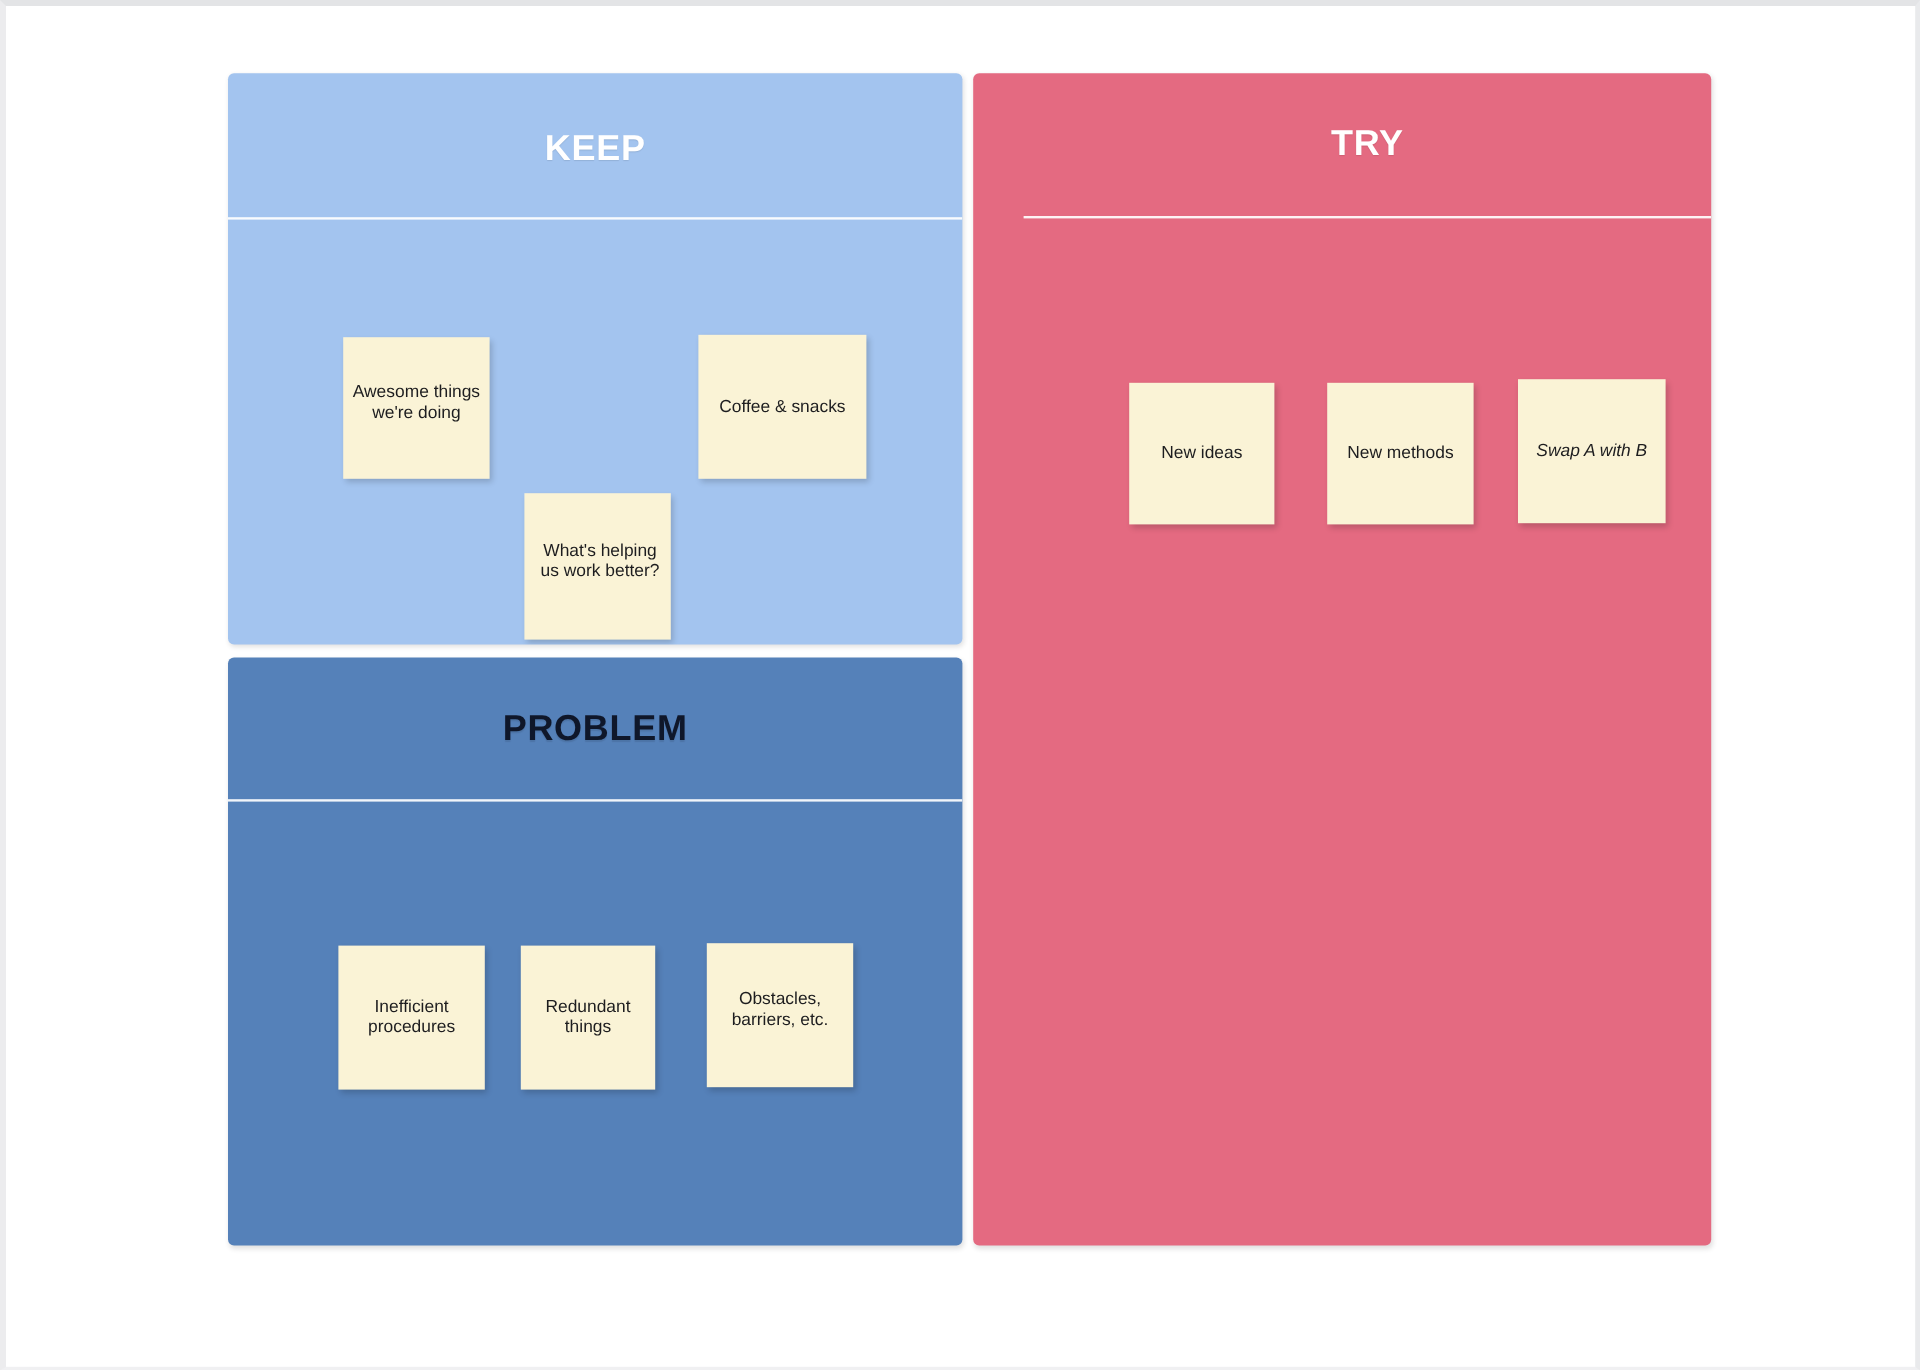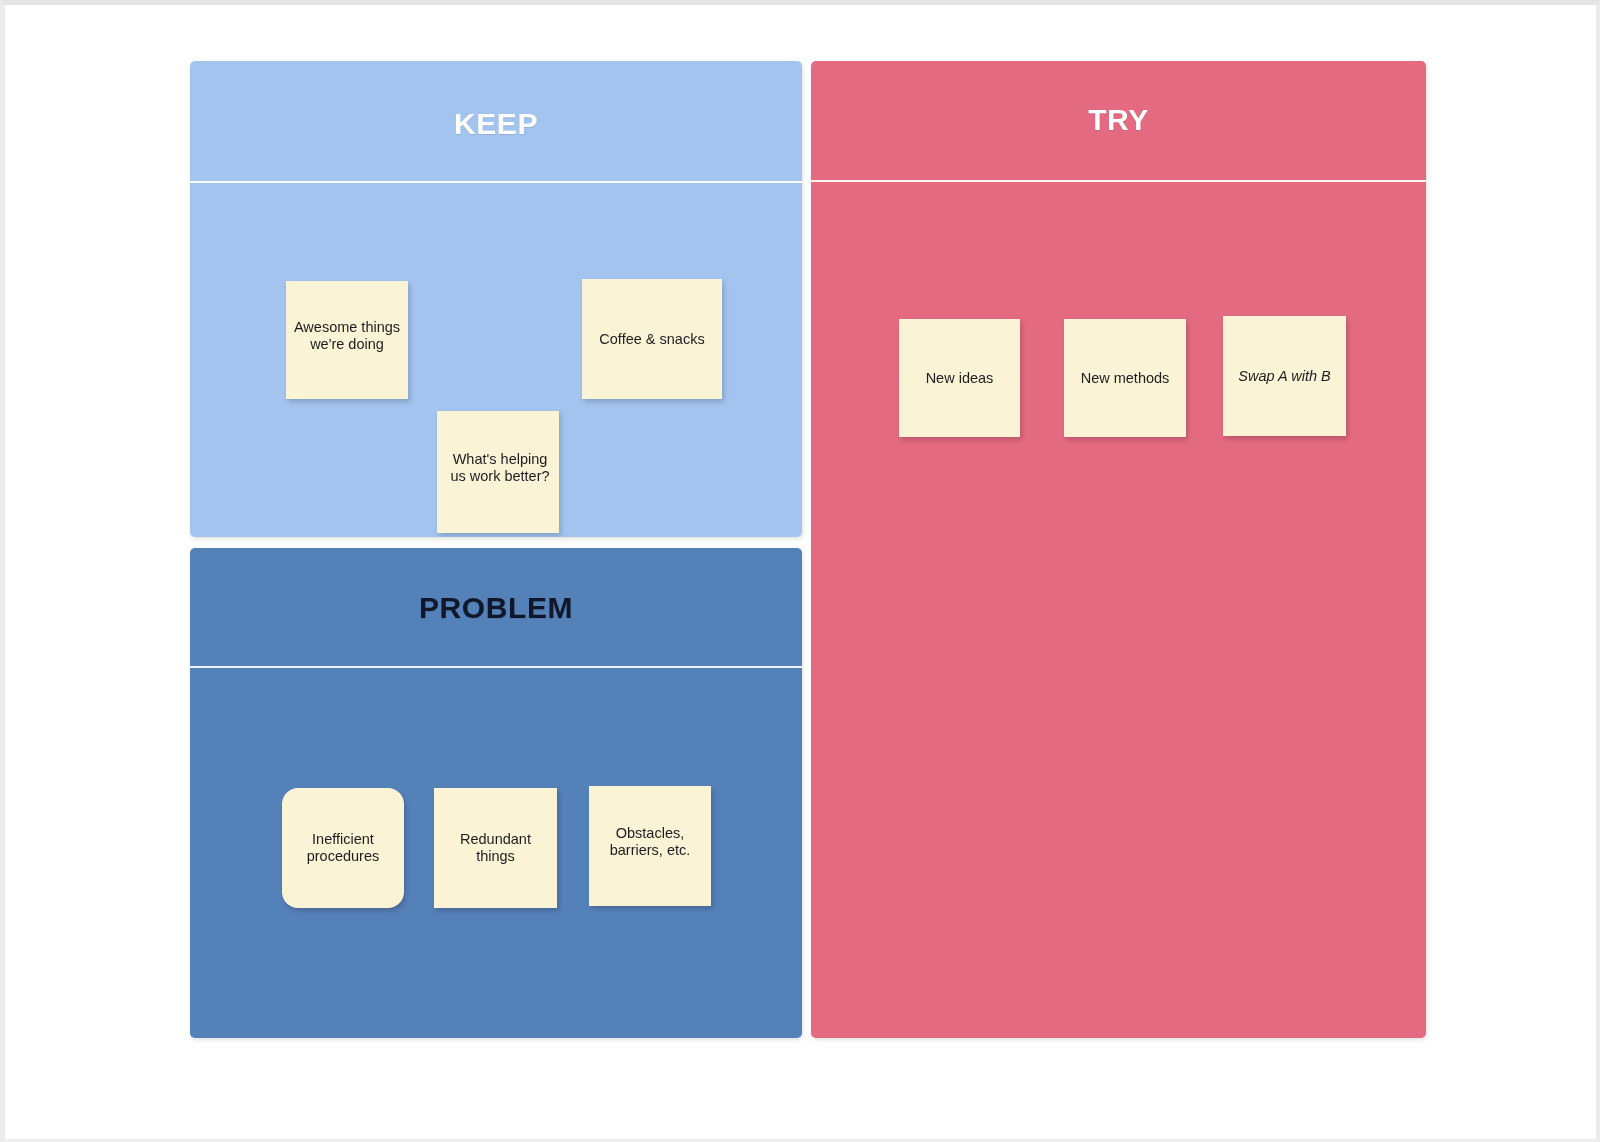--- a/index.html
+++ b/index.html
@@ -99,20 +99,21 @@
     background: #5581b9;
   }
   #panel-problem .panel-title   { top: 43px; }
   #panel-problem .panel-divider { top: 118px; }
   #panel-problem .panel-body    { top: 120px; height: 370px; }
 
   #panel-try {
     top: 5px;
     height: 977px;
     background: #e46a81;
+    padding-left: 42px;
   }
   #panel-try .panel-title   { top: 42px; }
   #panel-try .panel-divider { top: 119px; }
   #panel-try .panel-body    { top: 121px; height: 856px; border-radius: 22px; }
 
   
   .sticky-note {
     position: absolute;
     background: #faf3d6;
     box-sizing: border-box;
@@ -157,24 +158,24 @@
             </div>
           </div>
       </div>
     </section>
 
     <section class="panel" id="panel-problem" style="background: rgb(85, 129, 185);">
       <div class="panel-header">
         <div class="panel-title" style="color: #0f172a;">PROBLEM</div>
         <div class="panel-divider"></div>
         <div class="panel-body" id="panel-problem-body">
-            <div class="sticky-note" style="left: 92px; top: 120px; width: 122px; height: 120px; background: rgb(250, 243, 214); border-radius: 16px;">
+            <div class="sticky-note" style="left: 92px; top: 120px; width: 122px; height: 120px; background: rgb(250, 243, 214);">
               <span class="note-text">Inefficient procedures</span>
             </div>
-            <div class="sticky-note" style="left: 244px; top: 120px; width: 123px; height: 120px; background: rgb(250, 243, 214);">
+            <div class="sticky-note" style="left: 244px; top: 120px; width: 112px; height: 120px; background: rgb(250, 243, 214);">
               <span class="note-text">Redundant things</span>
             </div>
             <div class="sticky-note text-high" style="left: 399px; top: 118px; width: 122px; height: 120px; background: rgb(250, 243, 214);">
               <span class="note-text">Obstacles, barriers, etc.</span>
             </div>
           </div>
       </div>
     </section>
 
   </div>

